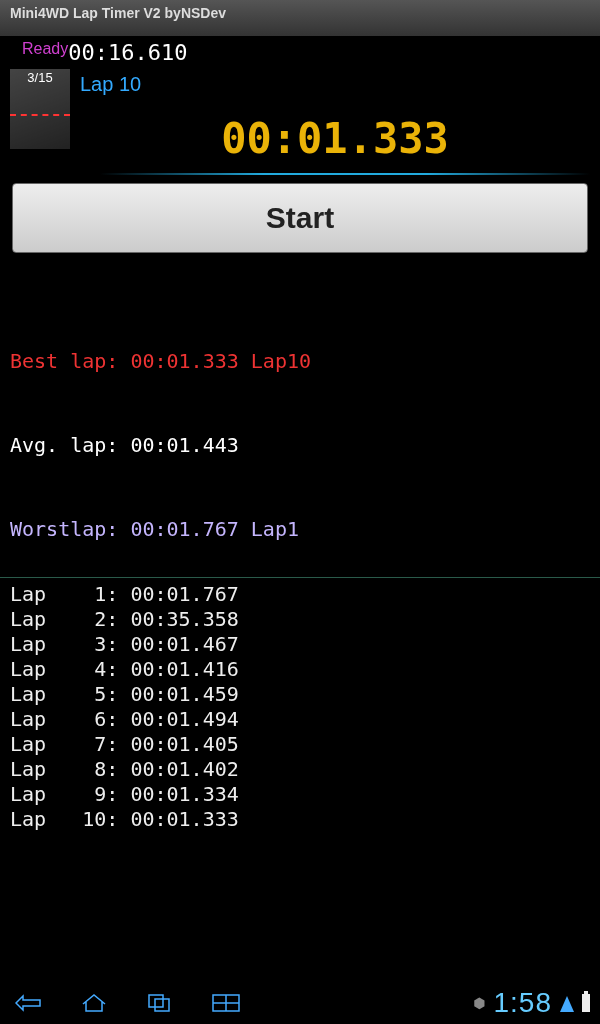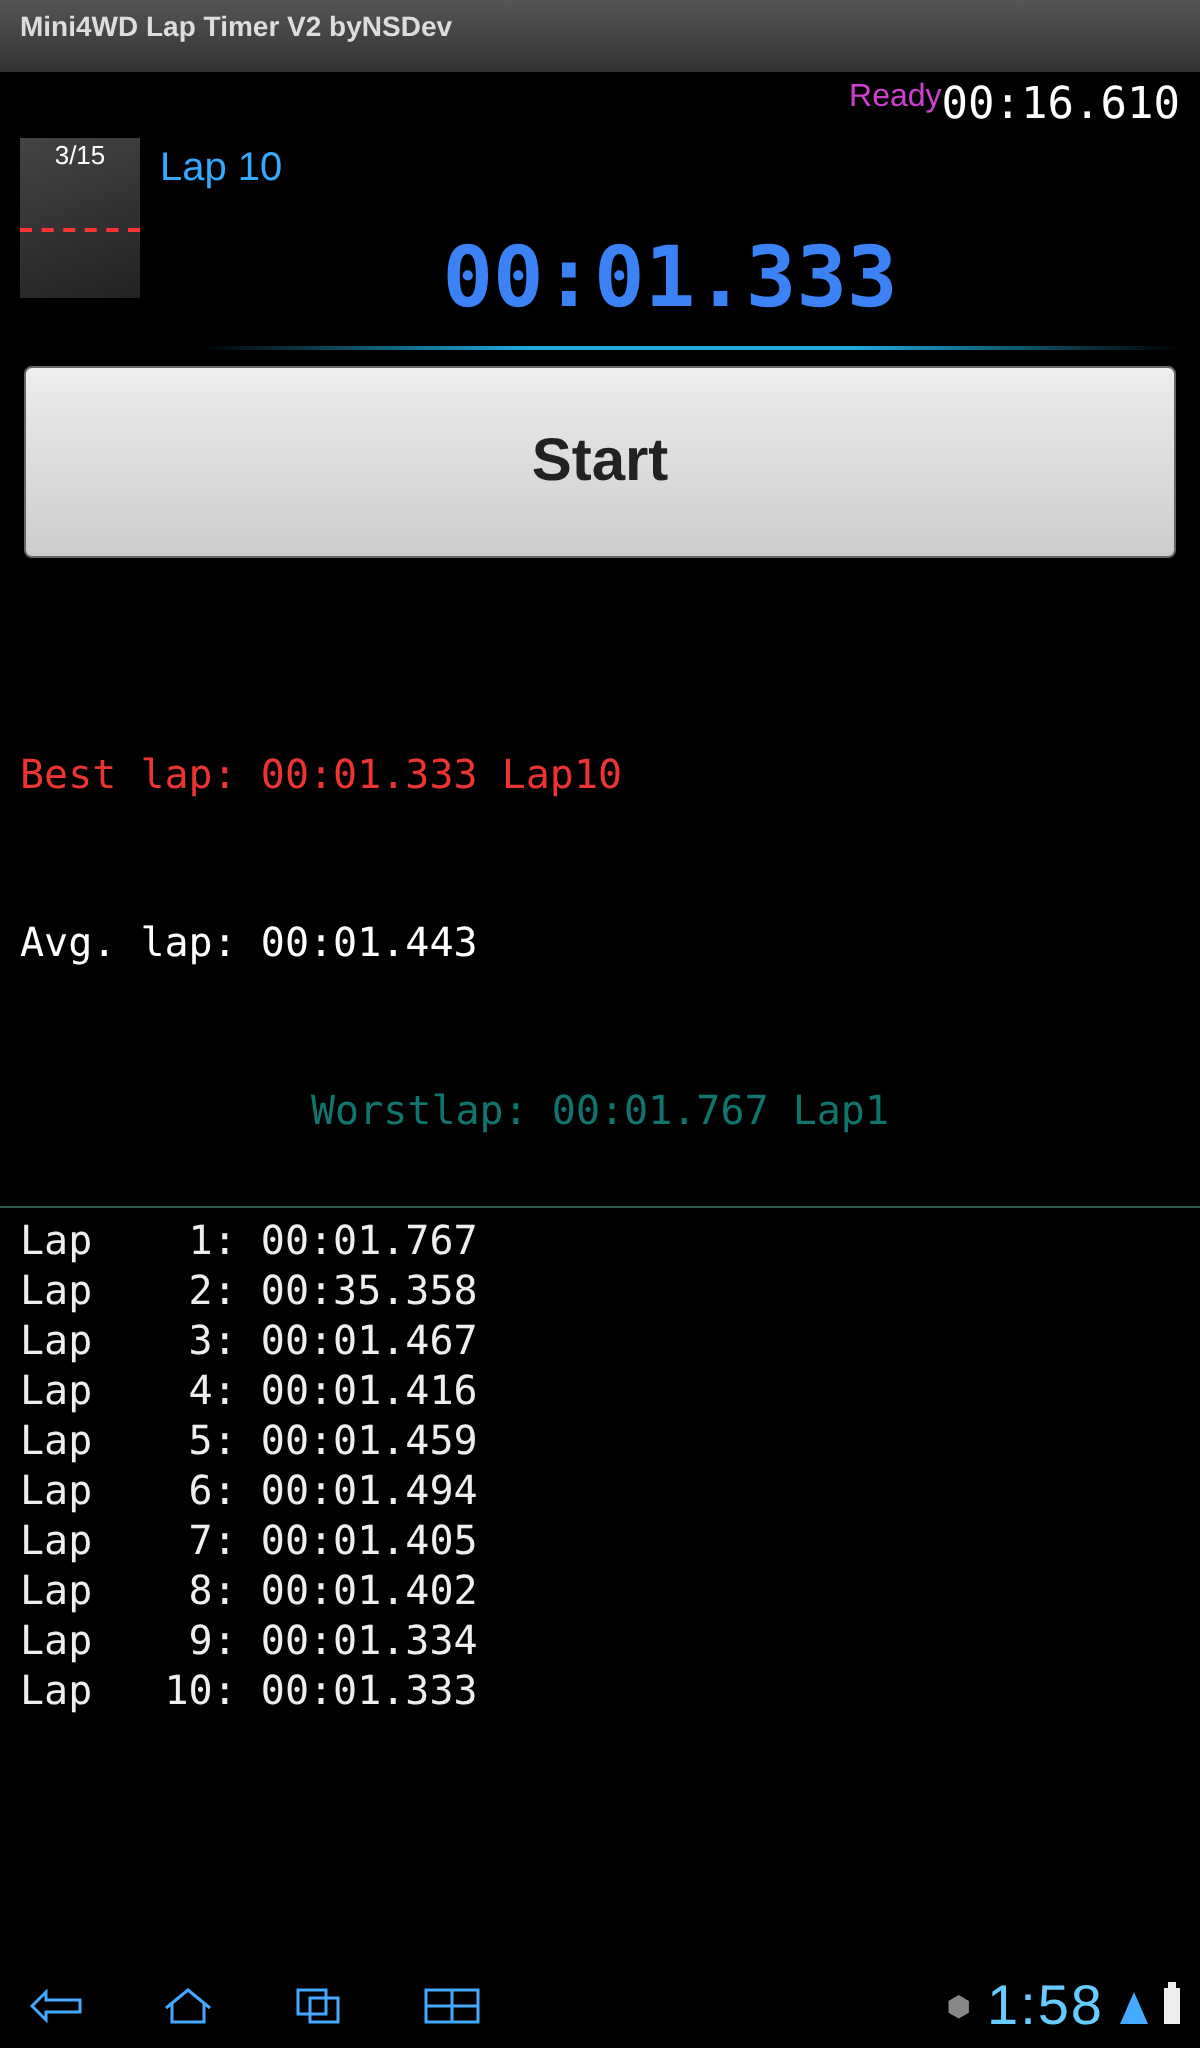--- a/index.html
+++ b/index.html
@@ -16,22 +16,22 @@
       height: 36px;
       background: linear-gradient(to bottom, #555, #333);
       color: #ddd;
       font-size: 14px;
       font-weight: bold;
       padding: 5px 10px;
       font-family: sans-serif;
     }
     .header-row {
       display: flex;
-      justify-content: flex-end;
-      padding: 4px 10px;
+      justify-content: flex-start;
+      padding: 4px 22px;
     }
     .ready-label {
       color: #d040d0;
       font-size: 16px;
       font-family: sans-serif;
     }
     .total-time {
       color: #fff;
       font-size: 22px;
       font-family: monospace;
@@ -68,56 +68,56 @@
     .lap-display {
       flex: 1;
     }
     .lap-number {
       color: #3af;
       font-size: 20px;
       font-family: sans-serif;
       padding: 4px 0;
     }
     .current-time {
-      color: #3b82f6;
+      color: #eab308;
       font-size: 42px;
       font-weight: bold;
       text-align: center;
       font-family: monospace;
       margin-top: 14px;
     }
     .divider-line {
       height: 2px;
       background: linear-gradient(to right, transparent, #2ad, #2ad, transparent);
       margin: 4px 10px 8px 100px;
     }
     .start-button {
       margin: 0 12px;
-      height: 96px;
+      height: 70px;
       background: linear-gradient(to bottom, #eee, #ccc);
       border: 1px solid #666;
       border-radius: 4px;
       display: flex;
       align-items: center;
       justify-content: center;
       font-size: 30px;
       font-weight: bold;
       color: #222;
       font-family: sans-serif;
     }
     .stats {
       padding: 8px 10px 4px 10px;
       font-family: monospace;
       font-size: 20px;
       line-height: 1.4;
       white-space: pre;
     }
     .best-lap { color: #e33; margin-top: 30px; }
     .avg-lap { color: #fff; }
-    .worst-lap { color: #0f766e; text-align: center; }
+    .worst-lap { color: #c4b5fd; }
     .thin-divider {
       height: 1px;
       background: #2a5a4a;
       margin: 2px 0 4px 0;
     }
     .lap-list {
       padding: 0 10px;
       font-family: monospace;
       font-size: 20px;
       line-height: 1.25;

